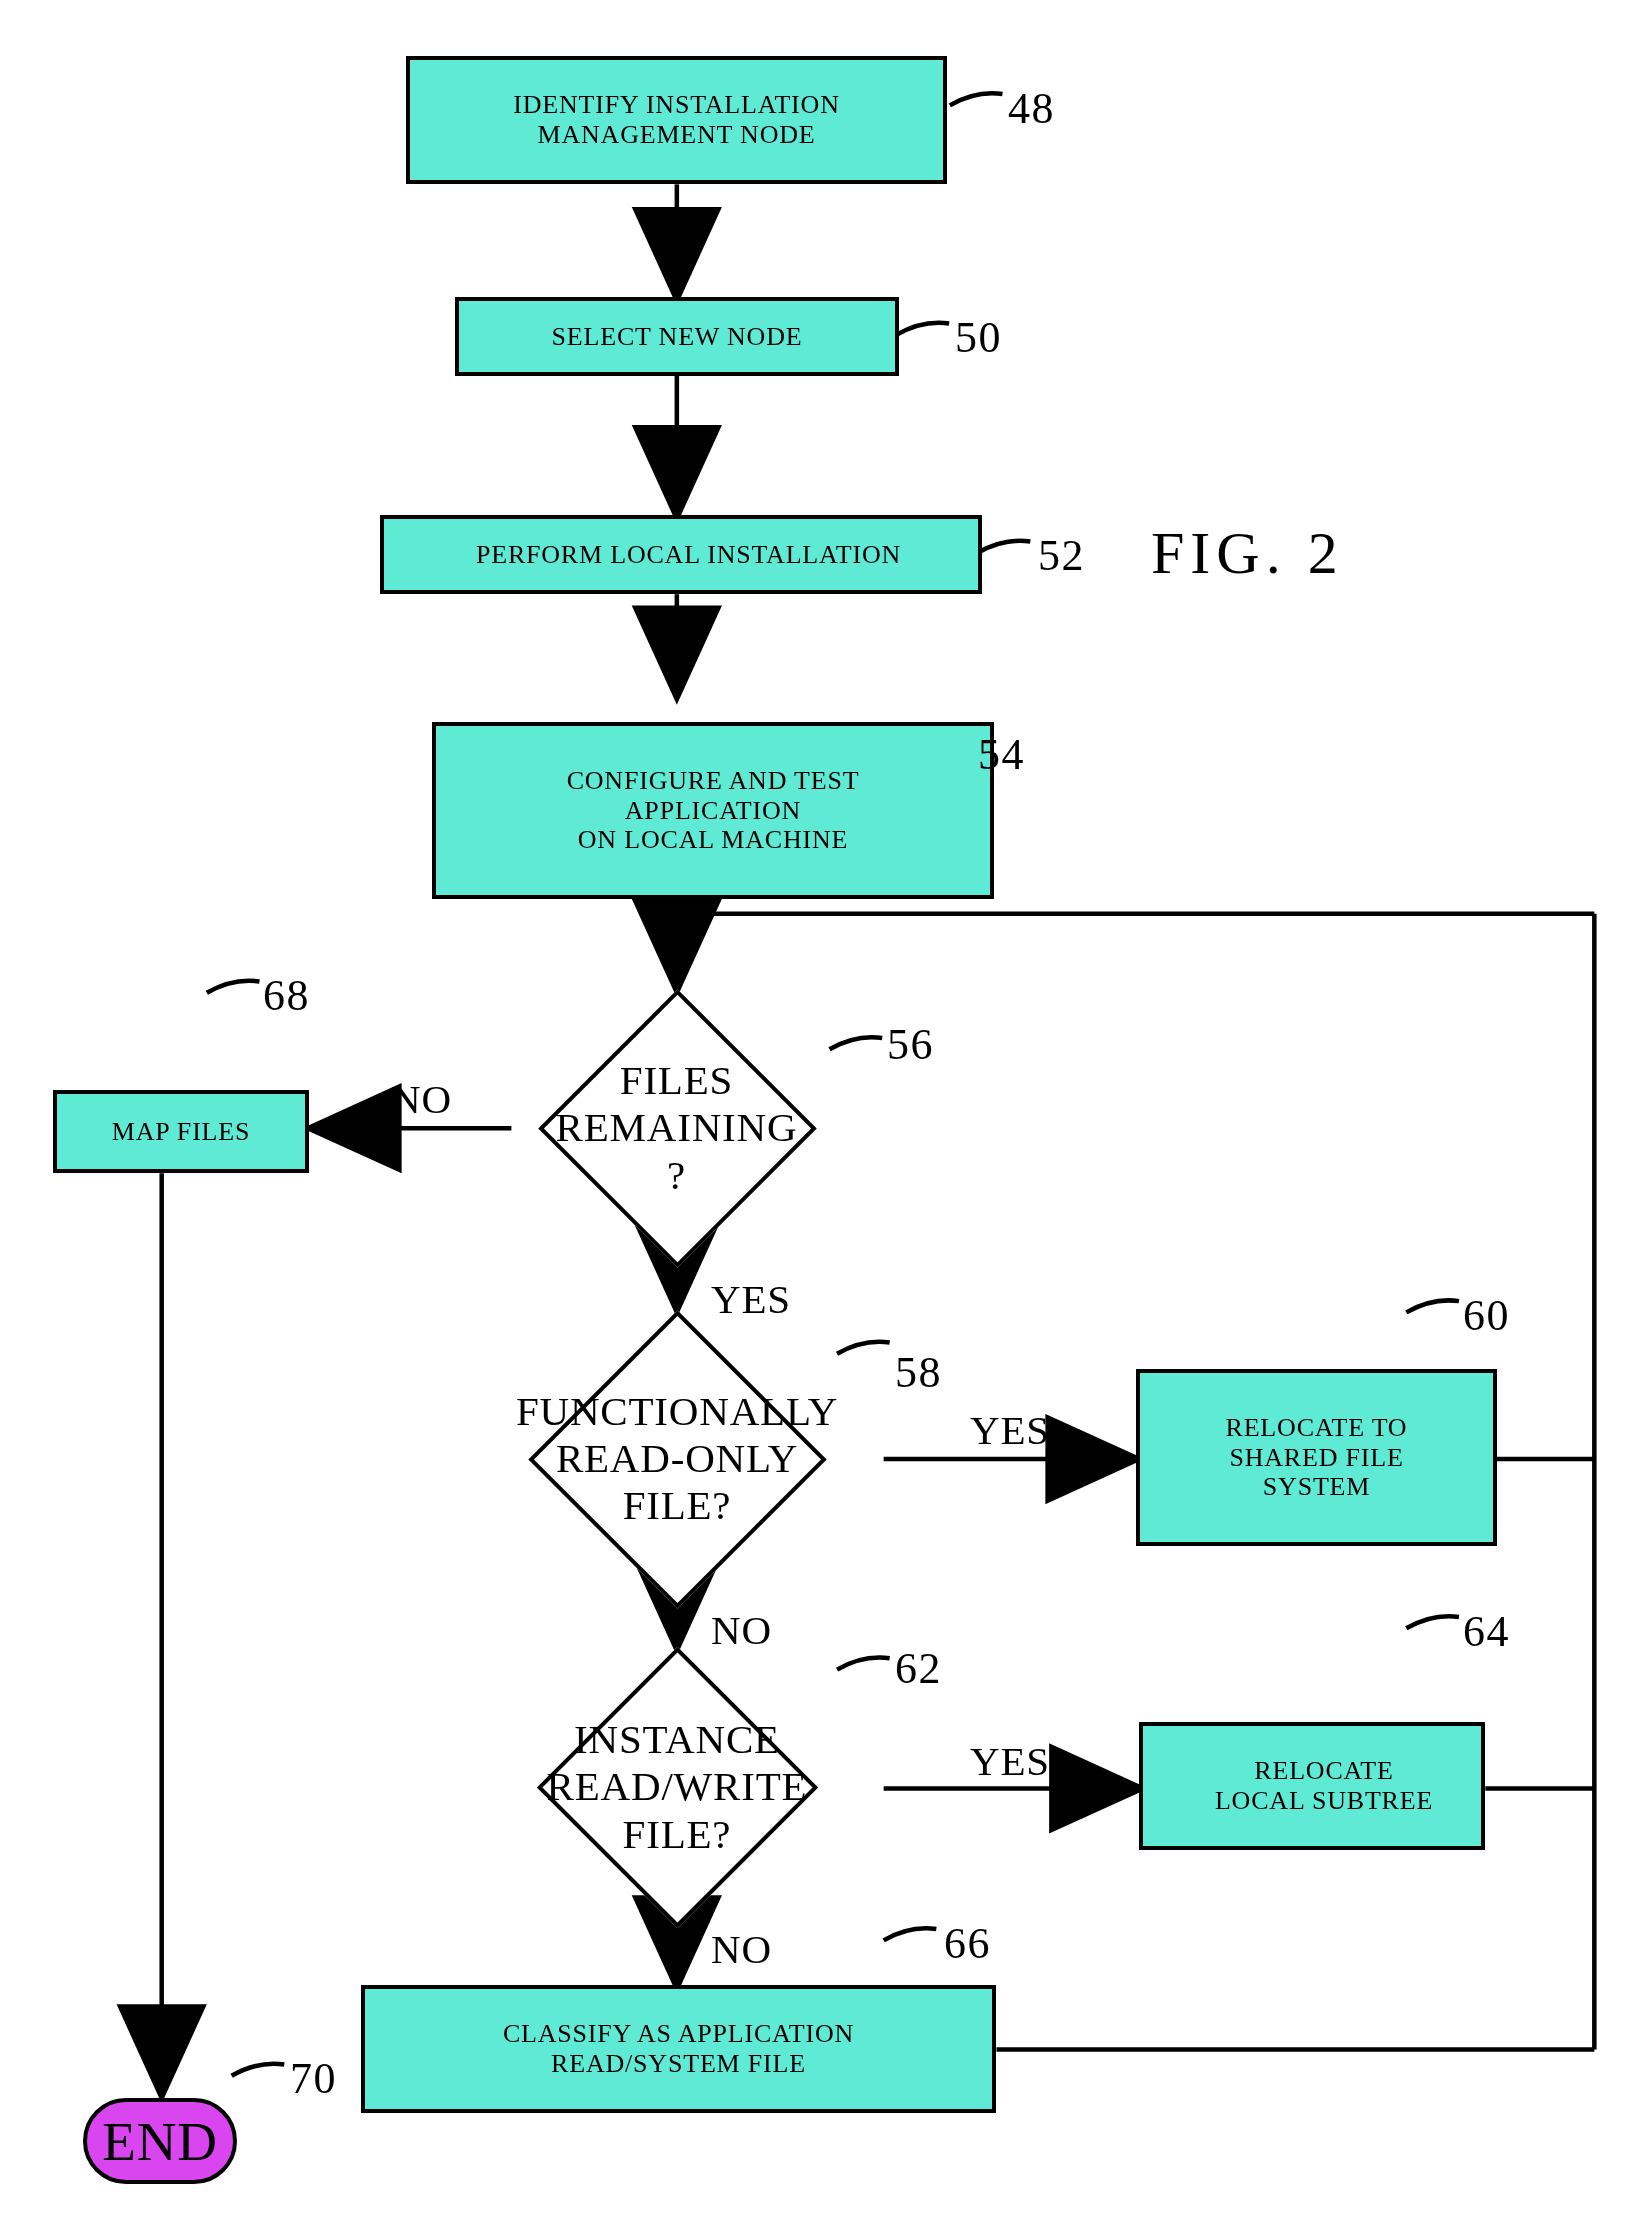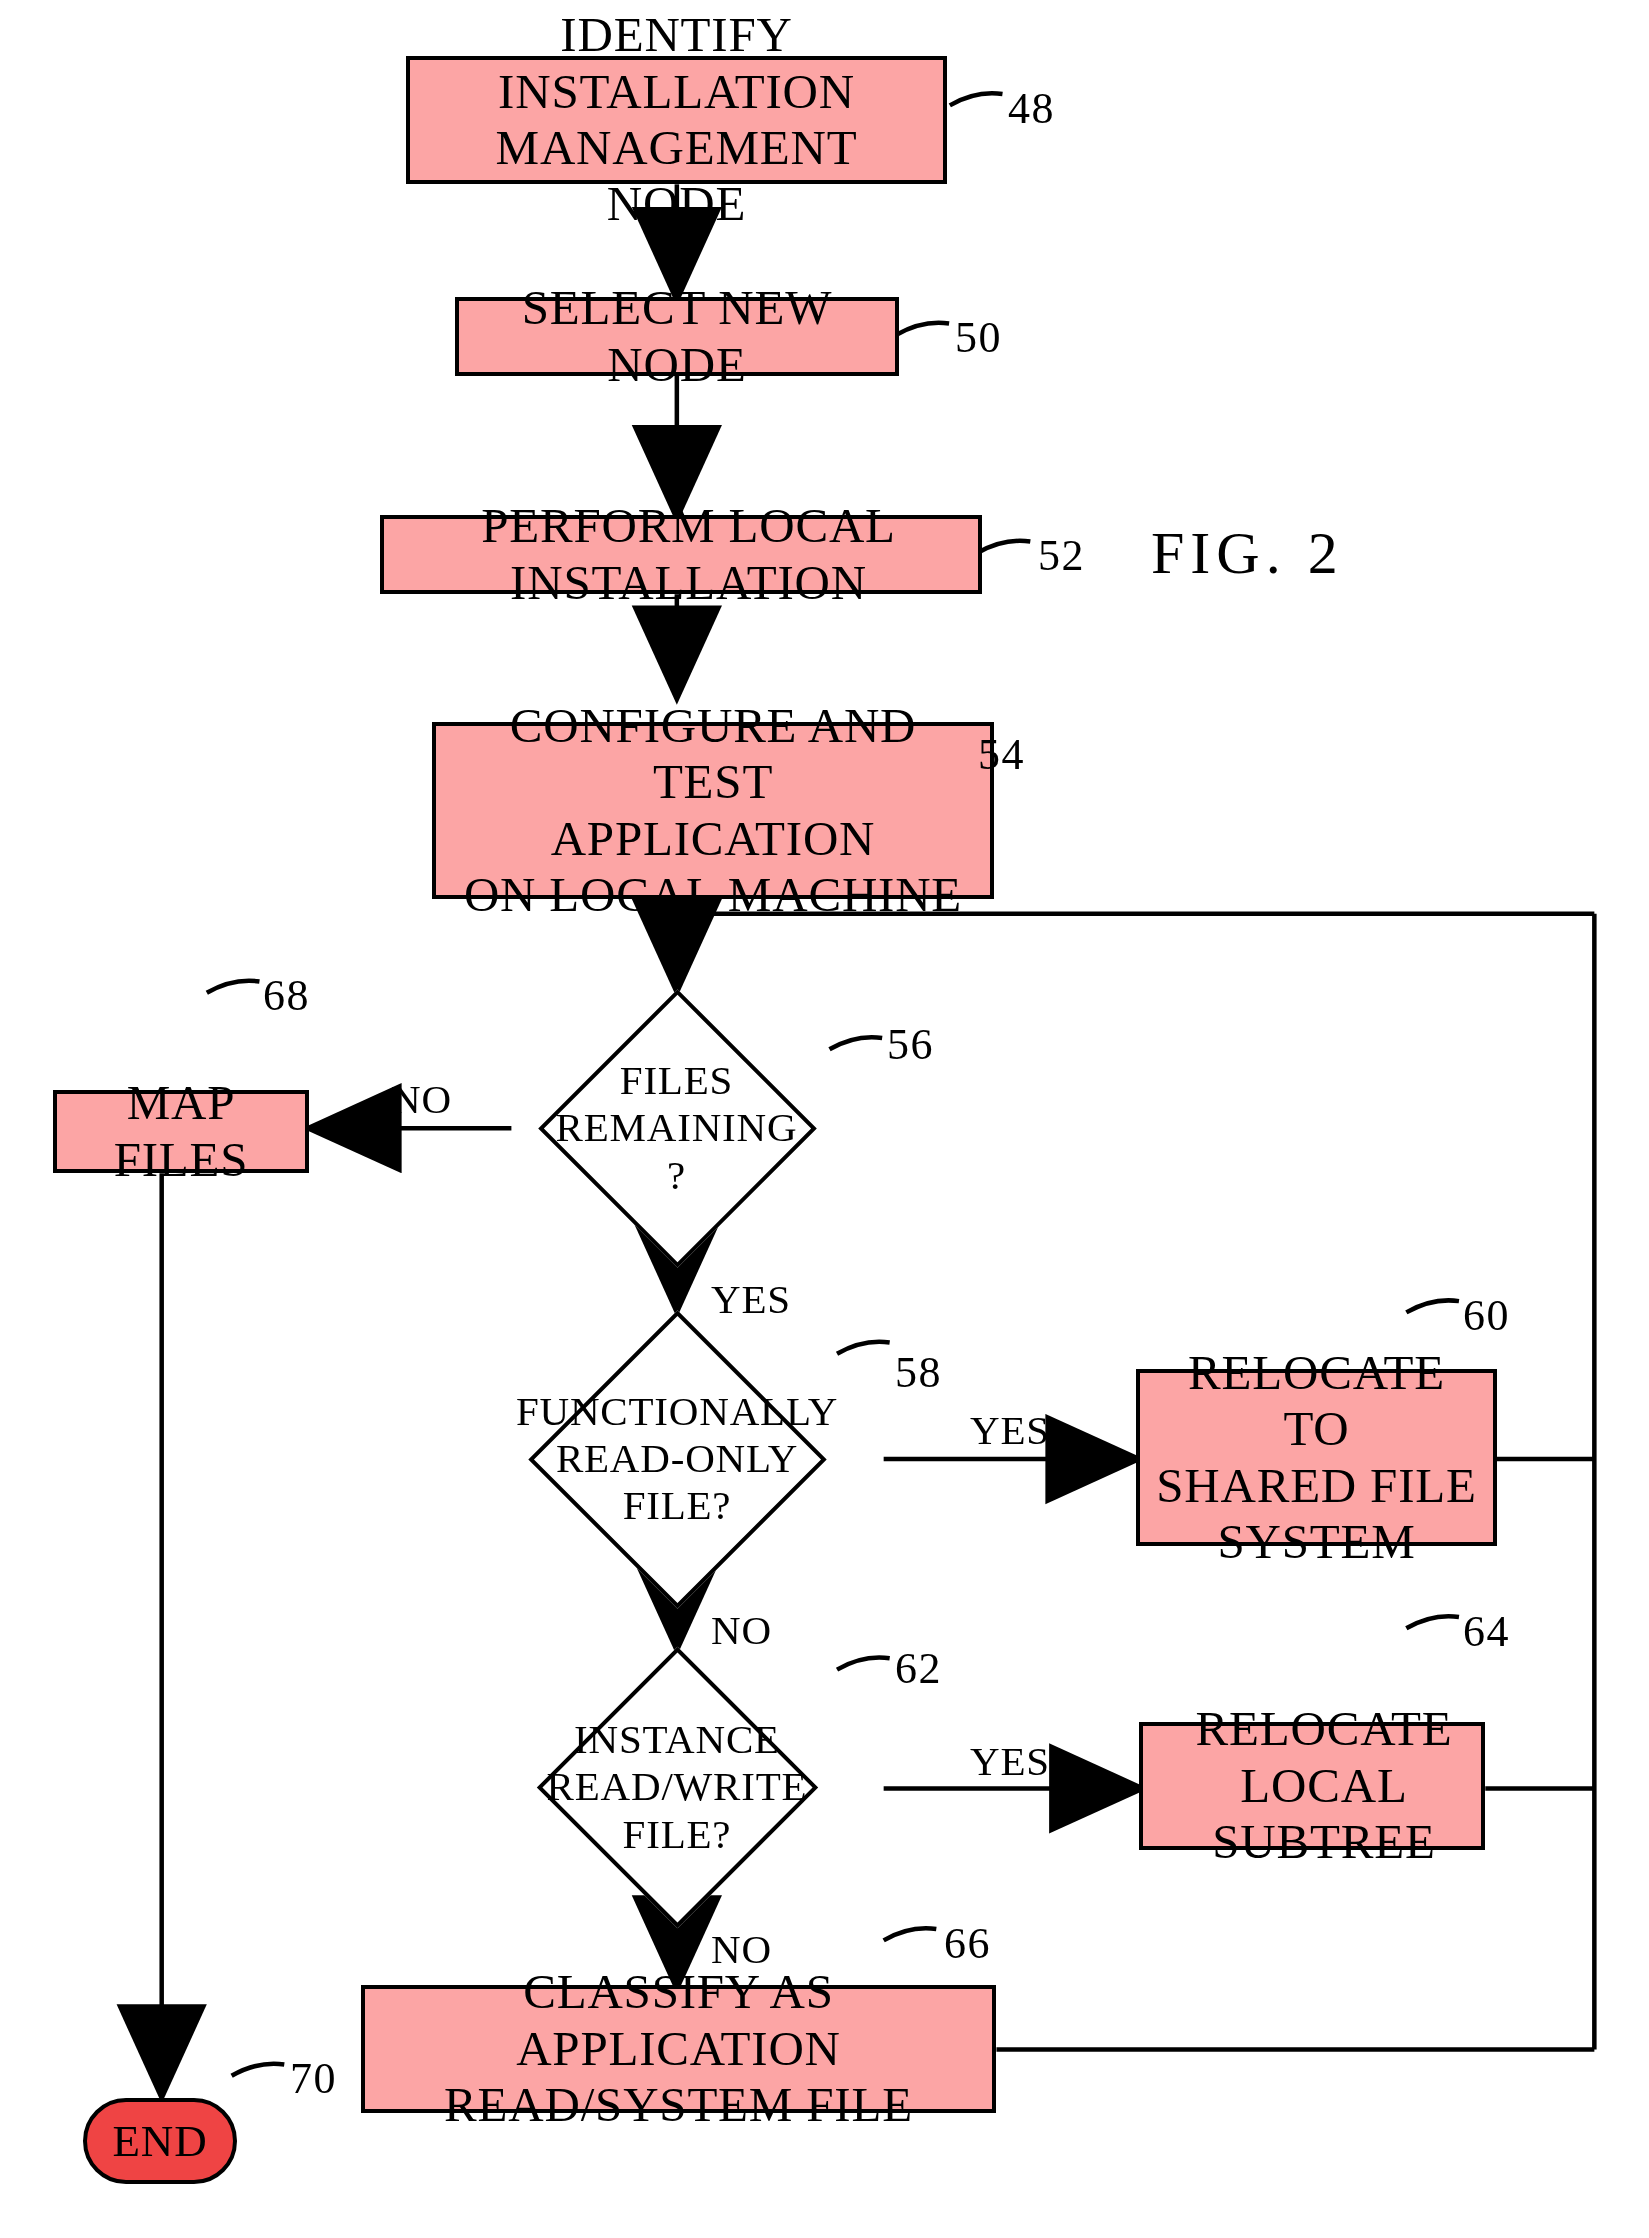--- a/index.html
+++ b/index.html
@@ -14,26 +14,26 @@
     height: 2239px;
   }
   .box {
     position: absolute;
     border: 4.5px solid #000;
     box-sizing: border-box;
     display: flex;
     align-items: center;
     justify-content: center;
     text-align: center;
-    font-size: 49px;
+    font-size: 26px;
     line-height: 1.15;
     letter-spacing: 0.8px;
     padding: 6px 12px;
     white-space: pre-line;
-    background: #fca5a5;
+    background: #5eead4;
   }
   .diamond {
     position: absolute;
     transform: rotate(45deg);
     border: 4.5px solid #000;
     box-sizing: border-box;
     background: #fff;
   }
   .diamond-text {
     position: absolute;
@@ -60,23 +60,23 @@
     white-space: nowrap;
   }
   .terminal {
     position: absolute;
     border: 4.5px solid #000;
     border-radius: 751px;
     box-sizing: border-box;
     display: flex;
     align-items: center;
     justify-content: center;
-    font-size: 45px;
-    letter-spacing: 0.8px;
-    background: #ef4444;
+    font-size: 55px;
+    letter-spacing: 0.8px;
+    background: #d946ef;
   }
   svg {
     position: absolute;
     top: 0;
     left: 0;
     width: 1650px;
     height: 2239px;
     overflow: visible;
   }
   .stroke { stroke: #000; stroke-width: 6; fill: none; }

